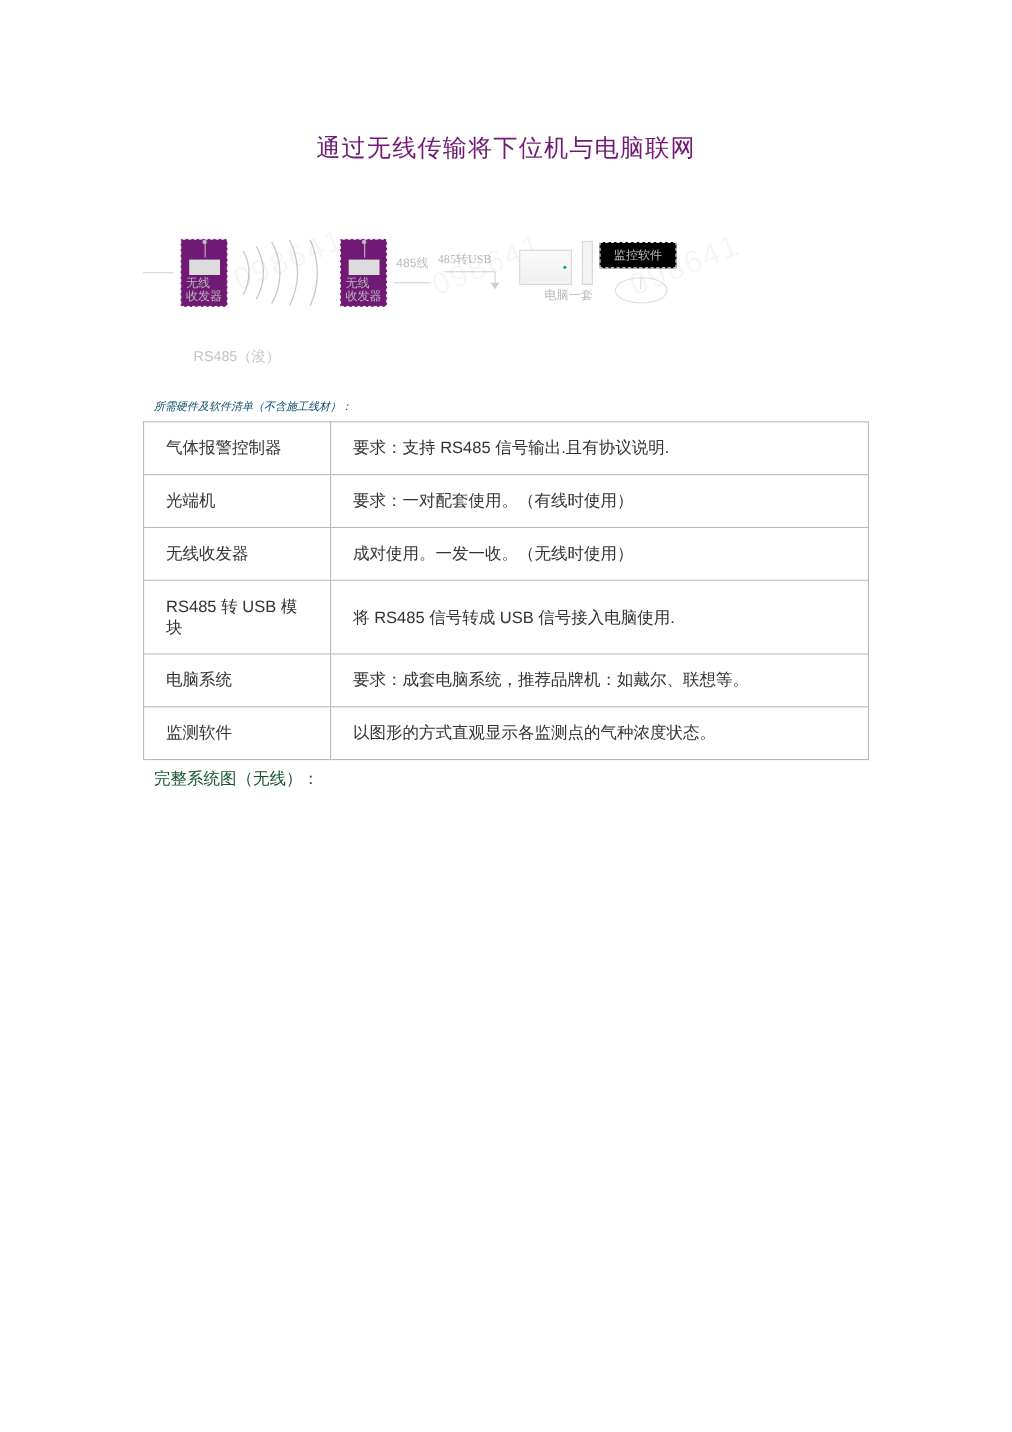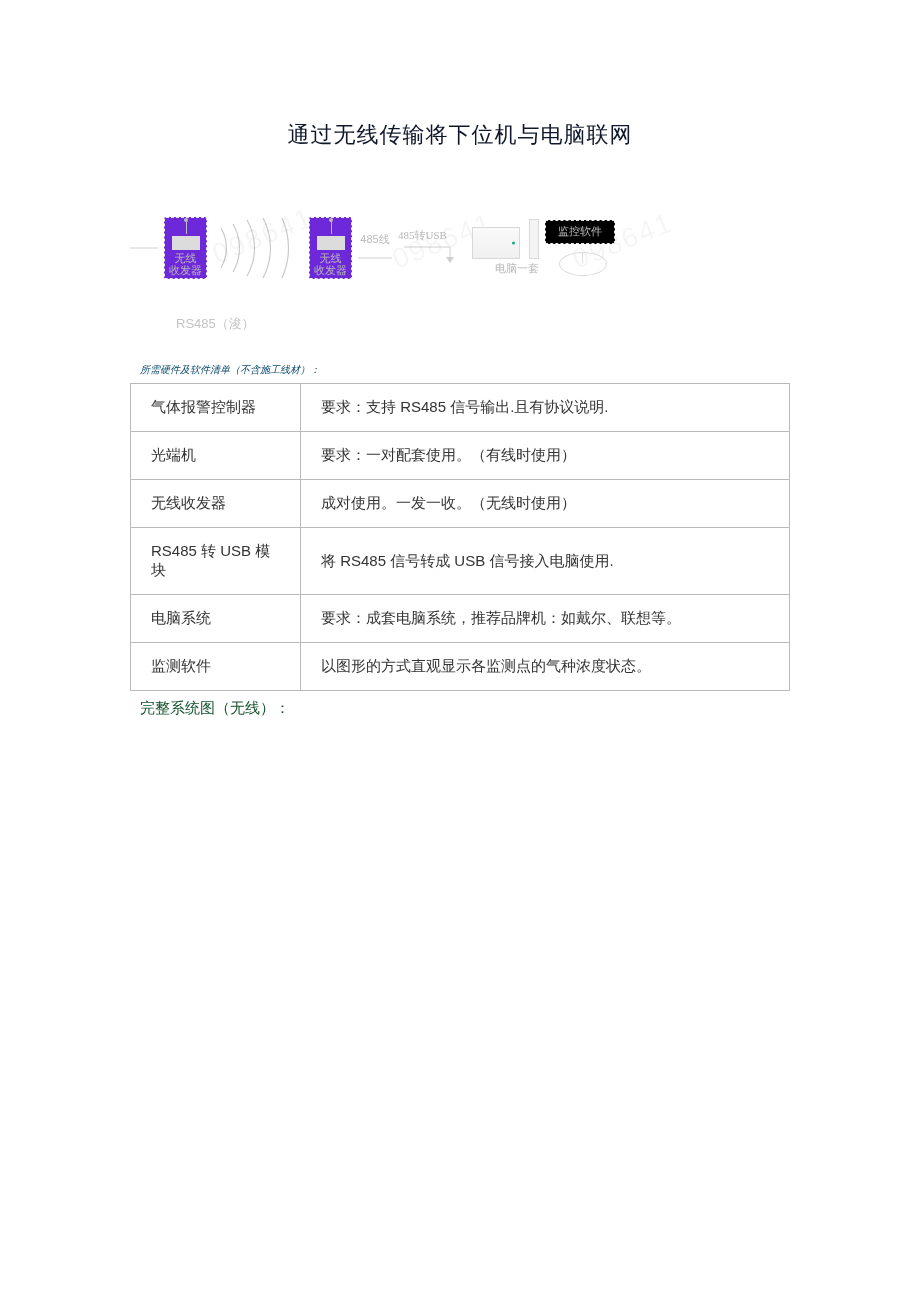--- a/index.html
+++ b/index.html
@@ -10,21 +10,21 @@
     font-family: "Microsoft YaHei", "SimSun", Arial, sans-serif;
     font-size: 15px;
     color: #333;
     padding: 0;
   }
   .page { padding: 120px 130px 0 130px; }
   h1.title {
     text-align: center;
     font-size: 22px;
     font-weight: 400;
-    color: #0f172a;
+    color: #701a75;
     margin-bottom: 40px;
     letter-spacing: 1px;
   }
   .diagram-wrap { margin-bottom: 8px; }
   .diagram {
     display: flex;
     align-items: center;
     justify-content: flex-start;
     gap: 6px;
     height: 115px;
@@ -56,25 +56,25 @@
   }
   .host .screen::before {
     content:"";
     position:absolute;
     left:5px; right:5px; top:5px; bottom:5px;
     border:1px solid #e8e8e8;
   }
   .host .lbl { font-size: 14px; color: #b0b0b0; }
   
   .radio {
-    background: #6d28d9;
+    background: #701a75;
     border: 1px dashed #eaeaea;
     border-radius: 2px;
     padding: 2px 4px;
-    text-align: center;
+    text-align: left;
   }
   .radio .ant {
     width: 22px; margin: 0 auto 0 auto; position: relative; height: 22px;
   }
   .radio .ant::before {
     content:"";
     position:absolute; left:50%; top:0;
     width:1px; height:14px; background:#bbb;
   }
   .radio .ant::after {

